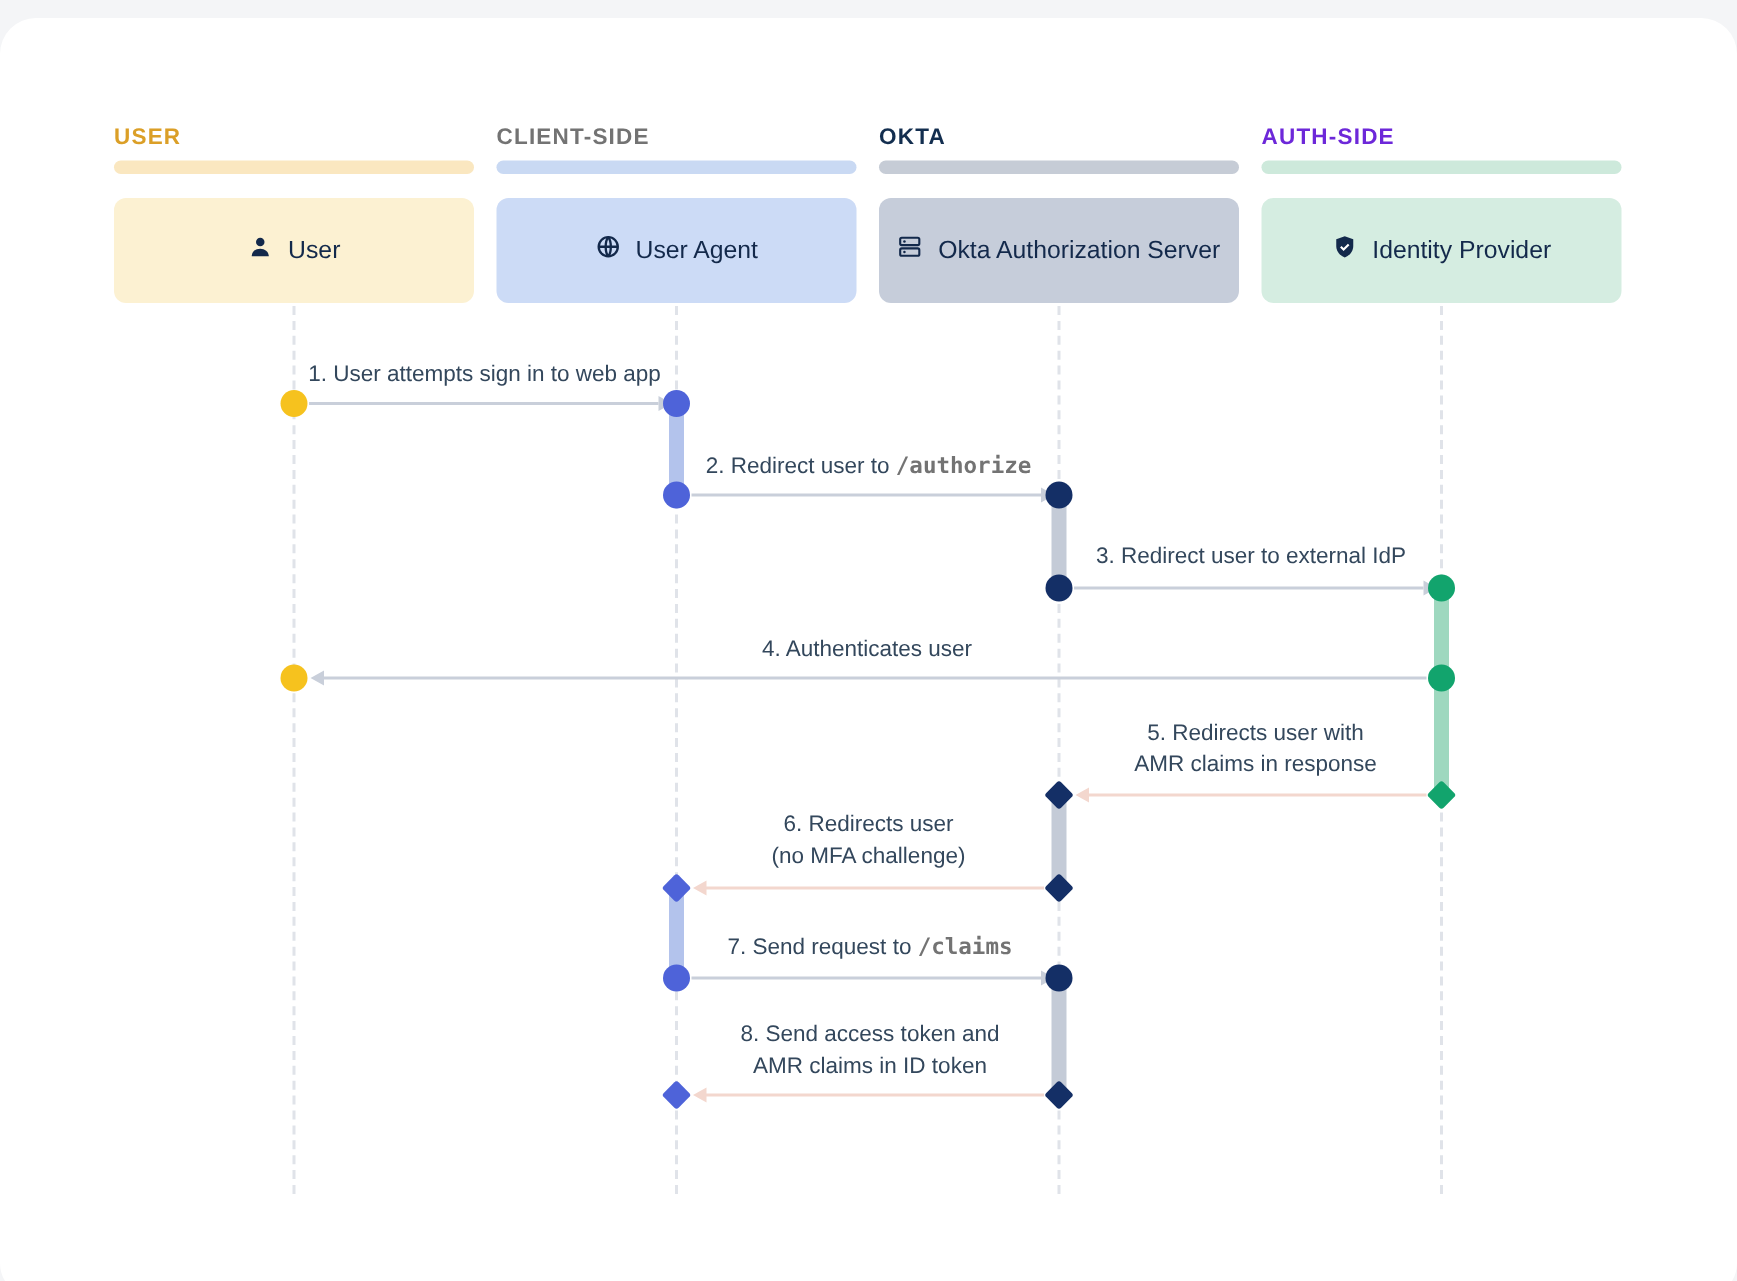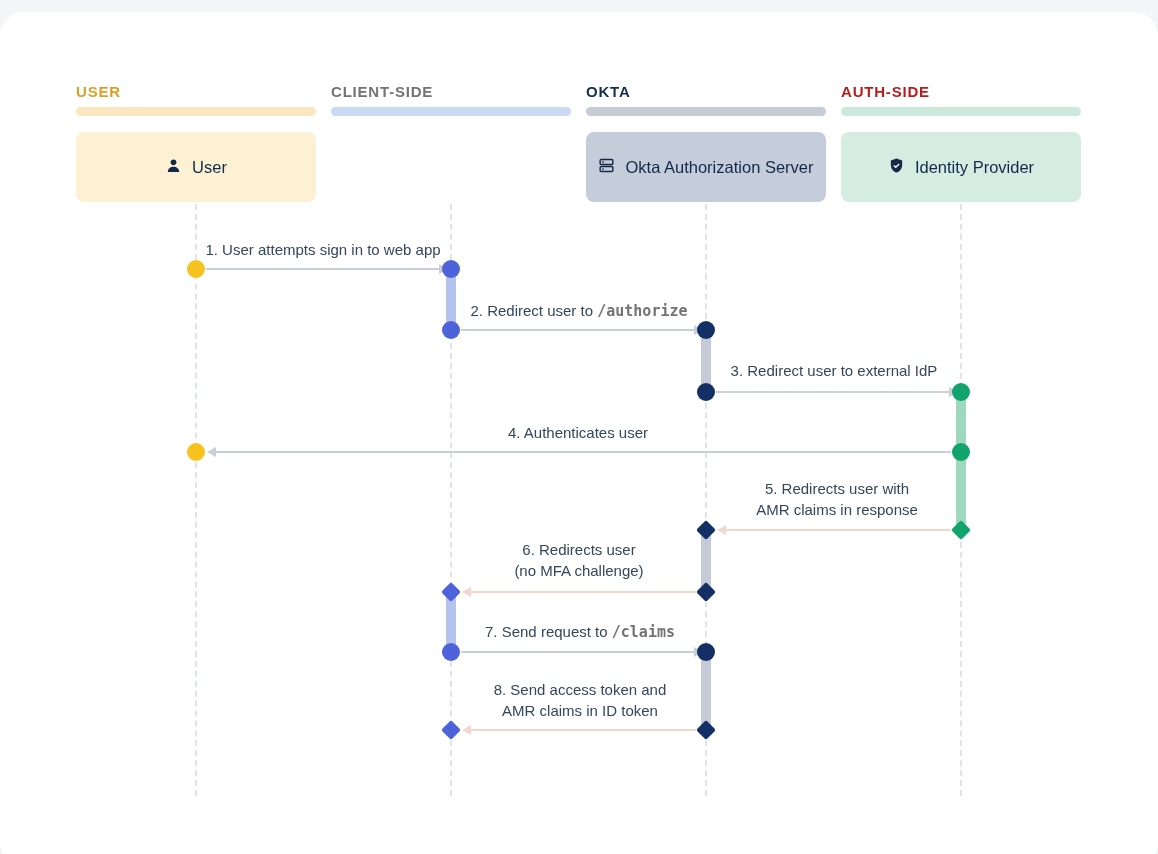--- a/index.html
+++ b/index.html
@@ -24,37 +24,46 @@
   .code{font-family:"DejaVu Sans Mono",monospace;color:#737373;font-size:15px;font-weight:700;}
 </style>
 </head>
 <body>
 
 <div class="canvas">
 
   <div class="hdr" style="left:76px;top:71px;color:#DB9F27">USER</div>
   <div class="hdr" style="left:331px;top:71px;color:#737373">CLIENT-SIDE</div>
   <div class="hdr" style="left:586px;top:71px;color:#132E4F">OKTA</div>
-  <div class="hdr" style="left:841px;top:71px;color:#b91c1c">AUTH-SIDE</div>
+  <div class="hdr" style="left:841px;top:71px;color:#6d28d9">AUTH-SIDE</div>
 
   <div class="bar" style="left:76px;background:#FAE7C0"></div>
   <div class="bar" style="left:331px;background:#C9D9F3"></div>
   <div class="bar" style="left:586px;background:#C6CCD6"></div>
   <div class="bar" style="left:841px;background:#CDE9DB"></div>
 
   <div class="card" style="left:76px;background:#FCF1D2">
     <span>
       <svg width="17" height="17" viewBox="0 0 24 24" fill="#13294B">
           <circle cx="12" cy="7.5" r="4"></circle>
           <path d="M4 21c0-4.4 3.6-7.2 8-7.2s8 2.8 8 7.2z"></path>
         </svg>
     </span>
     <span>User</span>
   </div>
 
+  <div class="card" style="left:331px;background:#CCDBF6">
+    <span>
+      <svg width="17" height="17" viewBox="0 0 24 24" fill="none" stroke="#13294B" stroke-width="2.2">
+          <circle cx="12" cy="12" r="9"></circle>
+          <path d="M3 12h18M12 3c3.2 3.6 3.2 14.4 0 18M12 3c-3.2 3.6-3.2 14.4 0 18"></path>
+        </svg>
+    </span>
+    <span>User Agent</span>
+  </div>
 
   <div class="card" style="left:586px;background:#C6CDDA">
     <span>
       <svg width="17" height="17" viewBox="0 0 24 24" fill="none" stroke="#13294B" stroke-width="2">
           <rect x="3" y="3.5" width="18" height="7" rx="1.5"></rect>
           <rect x="3" y="13.5" width="18" height="7" rx="1.5"></rect>
           <circle cx="7" cy="7" r="1.2" fill="#13294B" stroke="none"></circle>
           <circle cx="7" cy="17" r="1.2" fill="#13294B" stroke="none"></circle>
         </svg>
     </span>

